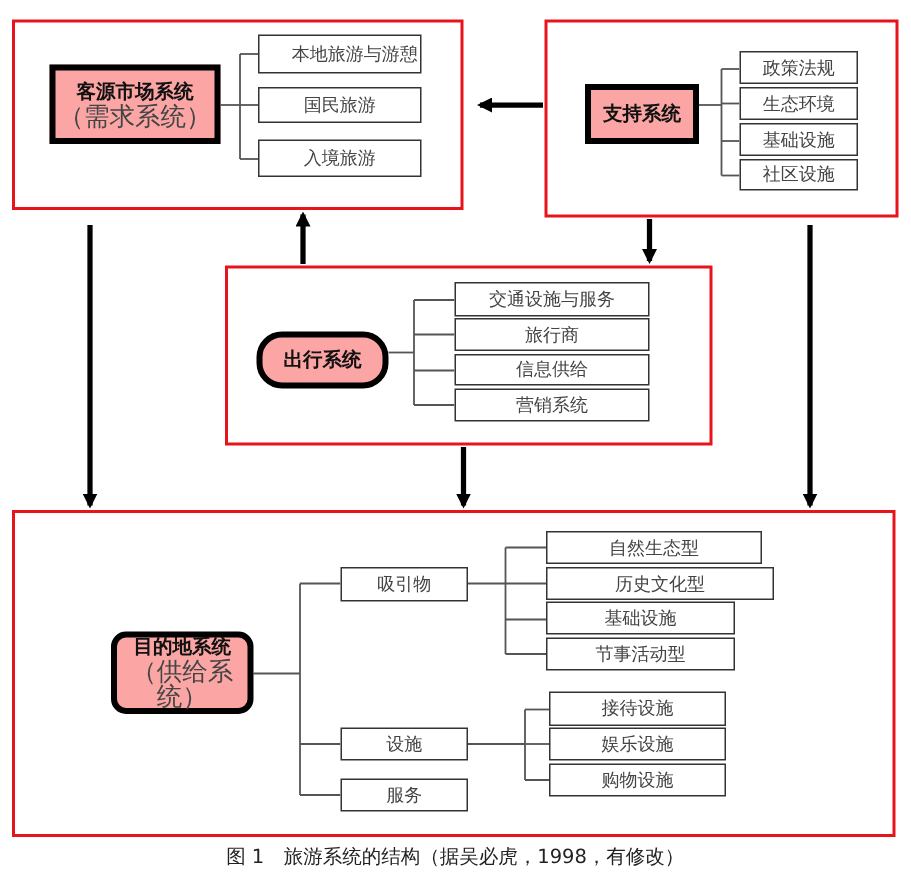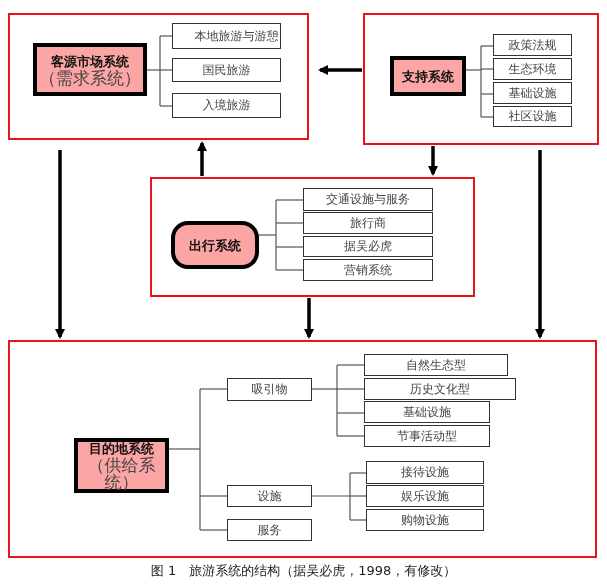--- a/index.html
+++ b/index.html
@@ -96,29 +96,29 @@
 <div class="abs leaf" style="left:172px;top:93px;width:109px;height:25px;">入境旅游</div>
 
 <div class="abs main" style="left:390px;top:56px;width:76px;height:40px;">
   <div class="t">支持系统</div>
 </div>
 <div class="abs leaf" style="left:493px;top:34px;width:79px;height:22px;">政策法规</div>
 <div class="abs leaf" style="left:493px;top:58px;width:79px;height:22px;">生态环境</div>
 <div class="abs leaf" style="left:493px;top:82px;width:79px;height:22px;">基础设施</div>
 <div class="abs leaf" style="left:493px;top:106px;width:79px;height:21px;">社区设施</div>
 
-<div class="abs main" style="left:171px;top:221px;width:88px;height:48px;border-radius:17px;">
+<div class="abs main" style="left:171px;top:221px;width:88px;height:38px;border-radius:17px;">
   <div class="t">出行系统</div>
 </div>
 <div class="abs leaf" style="left:303px;top:188px;width:130px;height:23px;">交通设施与服务</div>
 <div class="abs leaf" style="left:303px;top:212px;width:130px;height:22px;">旅行商</div>
-<div class="abs leaf" style="left:303px;top:236px;width:130px;height:21px;">据吴必虎</div>
+<div class="abs leaf" style="left:303px;top:236px;width:130px;height:21px;">信息供给</div>
 <div class="abs leaf" style="left:303px;top:259px;width:130px;height:22px;">营销系统</div>
 
-<div class="abs main" style="left:74px;top:438px;width:95px;height:55px;">
+<div class="abs main" style="left:74px;top:421px;width:95px;height:55px;border-radius:10px;">
   <div class="t">目的地系统</div>
   <div class="s">（供给系统）</div>
 </div>
 <div class="abs leaf" style="left:227px;top:378px;width:85px;height:23px;">吸引物</div>
 <div class="abs leaf" style="left:227px;top:485px;width:85px;height:22px;">设施</div>
 <div class="abs leaf" style="left:227px;top:519px;width:85px;height:22px;">服务</div>
 
 <div class="abs leaf" style="left:364px;top:354px;width:144px;height:22px;">自然生态型</div>
 <div class="abs leaf" style="left:364px;top:378px;width:152px;height:22px;">历史文化型</div>
 <div class="abs leaf" style="left:364px;top:401px;width:126px;height:22px;">基础设施</div>

